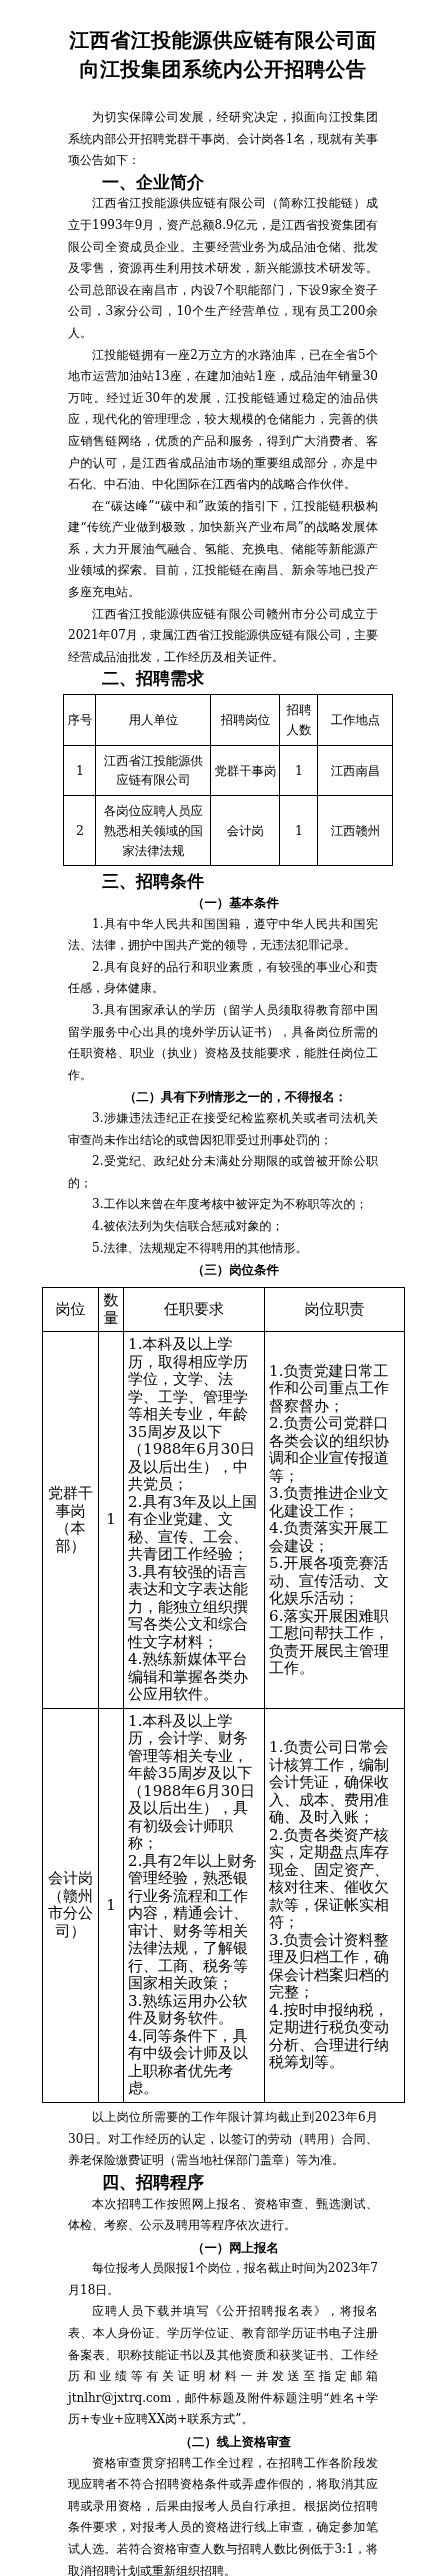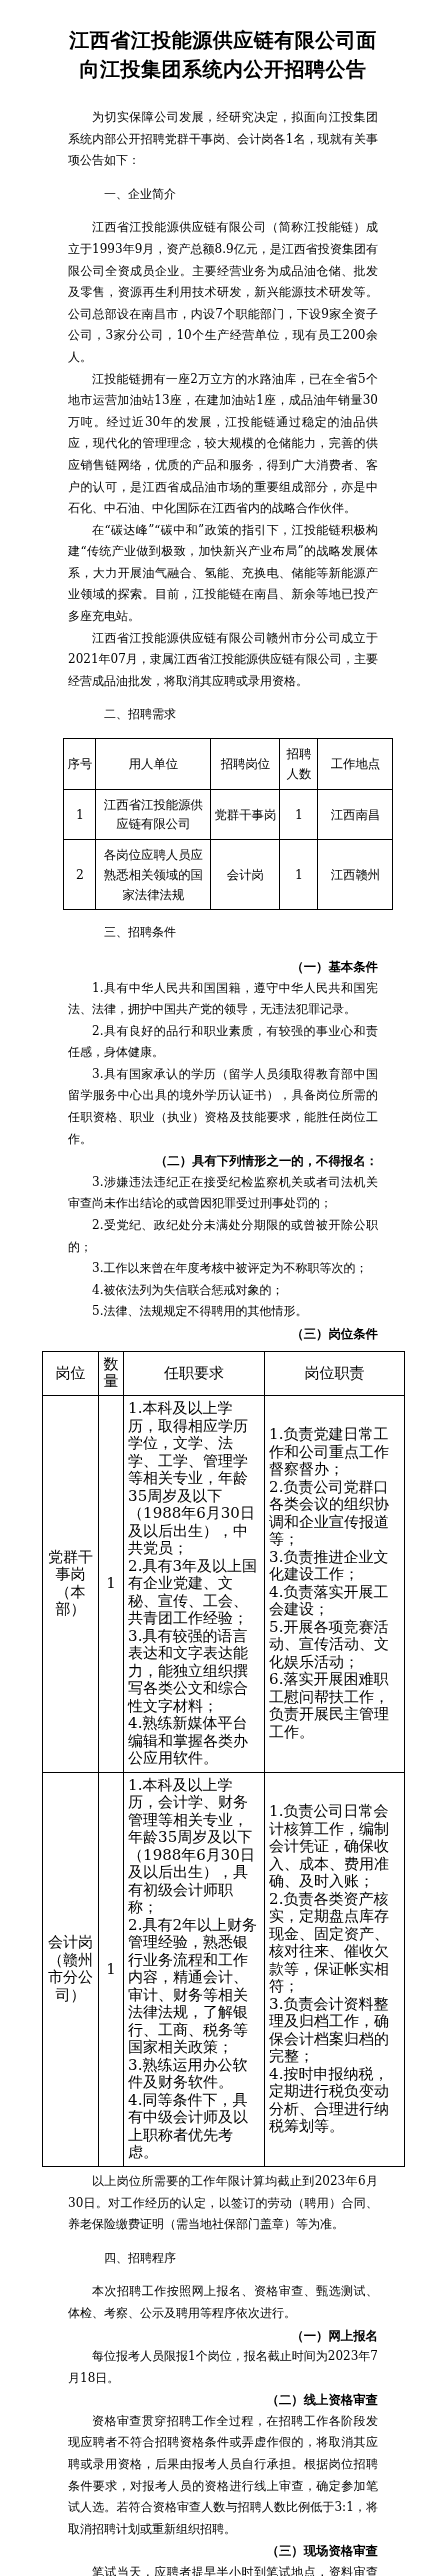--- a/index.html
+++ b/index.html
@@ -27,35 +27,35 @@
   p.b, p.it {
     font-family: "DejaVu Serif", "Liberation Serif", serif;
     font-size: 12px;
     line-height: 21.6px;
     margin: 0;
     text-indent: 2em;
     text-align: justify;
   }
   p.h {
     font-family: "Liberation Sans", sans-serif;
-    font-weight: normal;
-    font-size: 12px;
+    font-weight: bold;
+    font-size: 17px;
     line-height: 21.6px;
-    margin: 12px;
+    margin: 0;
     text-indent: 2em;
     text-align: left;
   }
   p.hs {
     font-family: "DejaVu Serif", "Liberation Serif", serif;
     font-weight: bold;
     font-size: 12.4px;
     line-height: 21.6px;
     margin: 0;
     text-indent: 2em;
-    text-align: right;
+    text-align: center;
   }
   table {
     border-collapse: collapse;
     table-layout: fixed;
     font-family: "DejaVu Serif", "Liberation Serif", serif;
   }
   .t1 {
     width: 329px;
     margin: 4.1px 0 4.1px -4.6px;
     font-size: 12.4px;
@@ -90,21 +90,21 @@
 <div class="page">
 
   <h1 class="title">江西省江投能源供应链有限公司面向江投集团系统内公开招聘公告</h1>
 
   <p class="b">为切实保障公司发展，经研究决定，拟面向江投集团系统内部公开招聘党群干事岗、会计岗各1名，现就有关事项公告如下：</p>
 
   <p class="h">一、企业简介</p>
   <p class="b">江西省江投能源供应链有限公司（简称江投能链）成立于1993年9月，资产总额8.9亿元，是江西省投资集团有限公司全资成员企业。主要经营业务为成品油仓储、批发及零售，资源再生利用技术研发，新兴能源技术研发等。公司总部设在南昌市，内设7个职能部门，下设9家全资子公司，3家分公司，10个生产经营单位，现有员工200余人。</p>
   <p class="b">江投能链拥有一座2万立方的水路油库，已在全省5个地市运营加油站13座，在建加油站1座，成品油年销量30万吨。经过近30年的发展，江投能链通过稳定的油品供应，现代化的管理理念，较大规模的仓储能力，完善的供应销售链网络，优质的产品和服务，得到广大消费者、客户的认可，是江西省成品油市场的重要组成部分，亦是中石化、中石油、中化国际在江西省内的战略合作伙伴。</p>
   <p class="b">在“碳达峰”“碳中和”政策的指引下，江投能链积极构建“传统产业做到极致，加快新兴产业布局”的战略发展体系，大力开展油气融合、氢能、充换电、储能等新能源产业领域的探索。目前，江投能链在南昌、新余等地已投产多座充电站。</p>
-  <p class="b">江西省江投能源供应链有限公司赣州市分公司成立于2021年07月，隶属江西省江投能源供应链有限公司，主要经营成品油批发，将取消其应聘或录用资格。</p>
+  <p class="b">江西省江投能源供应链有限公司赣州市分公司成立于2021年07月，隶属江西省江投能源供应链有限公司，主要经营成品油批发，工作经历及相关证件。</p>
 
   <p class="h">二、招聘需求</p>
 
   <table class="t1">
     <colgroup>
       <col style="width:32px">
         <col style="width:115px">
         <col style="width:69px">
         <col style="width:38px">
         <col style="width:75px">
@@ -201,20 +201,21 @@
   </tbody>
     </table>
 
   <p class="b">以上岗位所需要的工作年限计算均截止到2023年6月30日。对工作经历的认定，以签订的劳动（聘用）合同、养老保险缴费证明（需当地社保部门盖章）等为准。</p>
 
   <p class="h">四、招聘程序</p>
   <p class="b">本次招聘工作按照网上报名、资格审查、甄选测试、体检、考察、公示及聘用等程序依次进行。</p>
 
   <p class="hs">（一）网上报名</p>
   <p class="b">每位报考人员限报1个岗位，报名截止时间为2023年7月18日。</p>
+  <p class="b">应聘人员下载并填写《公开招聘报名表》，将报名表、本人身份证、学历学位证、教育部学历证书电子注册备案表、职称技能证书以及其他资质和获奖证书、工作经历和业绩等有关证明材料一并发送至指定邮箱jtnlhr@jxtrq.com，邮件标题及附件标题注明“姓名+学历+专业+应聘XX岗+联系方式”。</p>
 
   <p class="hs">（二）线上资格审查</p>
   <p class="b">资格审查贯穿招聘工作全过程，在招聘工作各阶段发现应聘者不符合招聘资格条件或弄虚作假的，将取消其应聘或录用资格，后果由报考人员自行承担。根据岗位招聘条件要求，对报考人员的资格进行线上审查，确定参加笔试人选。若符合资格审查人数与招聘人数比例低于3:1，将取消招聘计划或重新组织招聘。</p>
 
   <p class="hs">（三）现场资格审查</p>
   <p class="b">笔试当天，应聘者提早半小时到笔试地点，资料审查人员对应聘人员提供的材料原件进行查验，复核应聘人员报名信息，重点审查应聘人员年龄、学历、专业、工作经历及相关证件，符合资格审查的应聘人员准予参加笔试。</p>
 
 </div>
 
 

